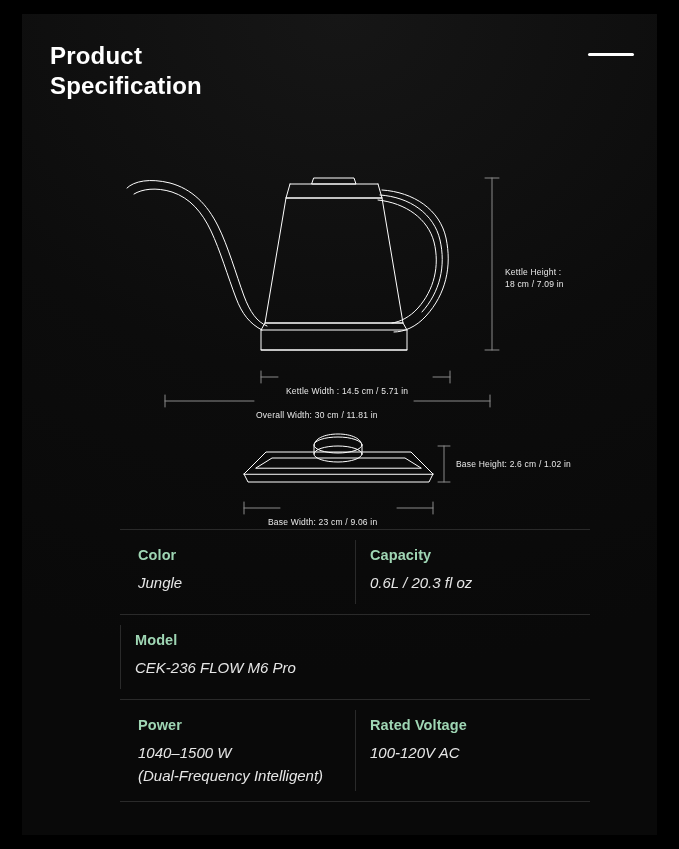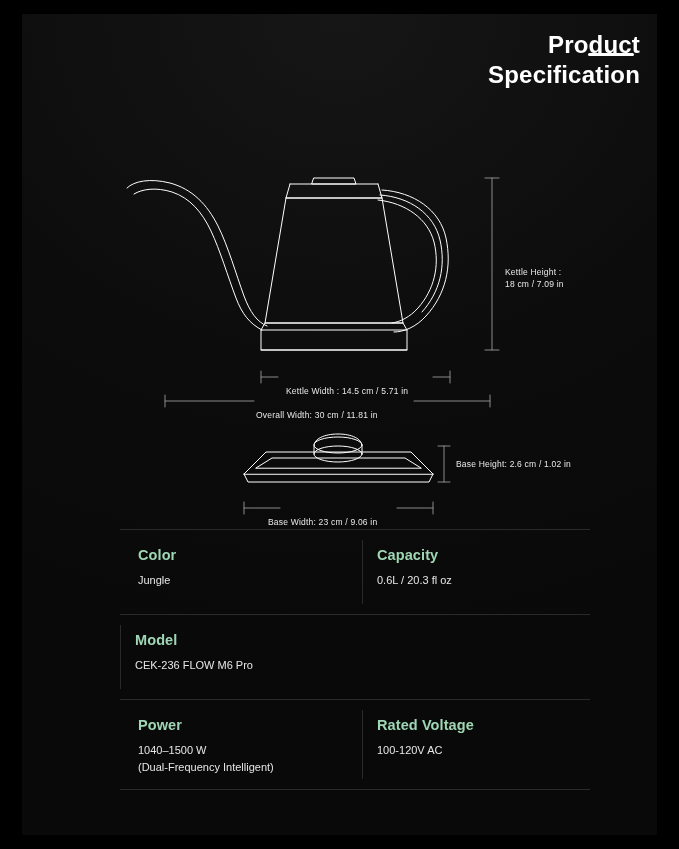--- a/index.html
+++ b/index.html
@@ -31,22 +31,21 @@
     right: 17px;
     height: 80px;
   }
   .title {
     color: #ffffff;
     font-size: 24px;
     font-weight: bold;
     line-height: 1.26;
     letter-spacing: 0.2px;
     white-space: pre-line;
-    margin: 0;
-    text-align: right;
+    margin: 11px;
   }
   .menu-bar {
     position: absolute;
     right: 6px;
     top: 23px;
     width: 46px;
     height: 3px;
     background: #ffffff;
     border-radius: 2px;
   }
@@ -79,21 +78,20 @@
   .specs {
     position: absolute;
     left: 98px;
     top: 515px;
     width: 470px;
   }
   .spec-row {
     display: flex;
     border-top: 1px solid #2a2a2a;
     min-height: 84px;
-    gap: 7px;
   }
   .spec-row:last-child {
     border-bottom: 1px solid #2a2a2a;
   }
   .spec-cell {
     flex: 0 0 50%;
     box-sizing: border-box;
     padding: 17px 0 14px 18px;
     position: relative;
   }
@@ -111,23 +109,24 @@
   }
   .spec-label {
     color: #9fd6b4;
     font-size: 14.5px;
     font-weight: bold;
     letter-spacing: 0.1px;
     margin-bottom: 9px;
   }
   .spec-value {
     color: #e6e6e6;
-    font-size: 11px;
+    font-size: 15px;
     line-height: 1.5;
     white-space: pre-line;
+    font-style: italic;
   }
 </style>
 </head>
 <body>
 
 <div class="page">
 
   <div class="header">
     <div class="title">Product
 Specification</div>

